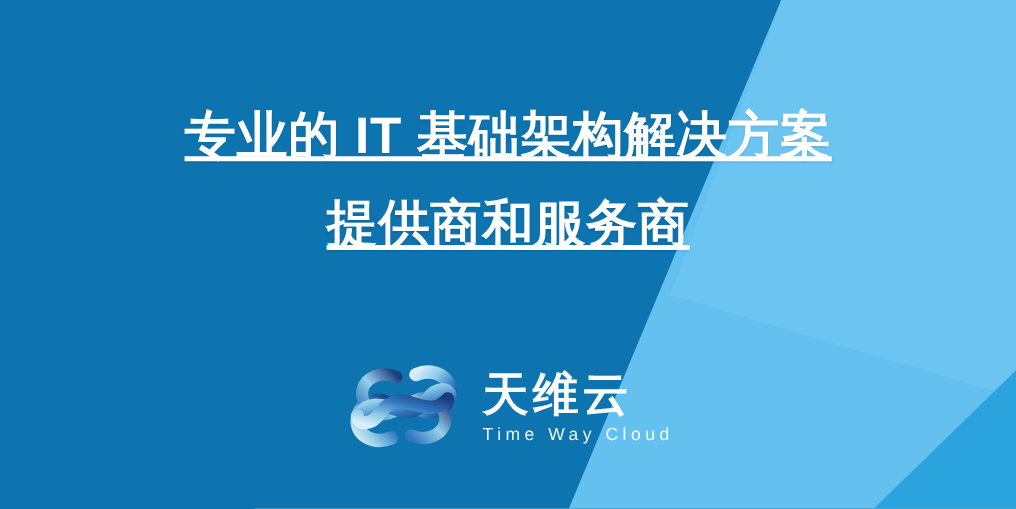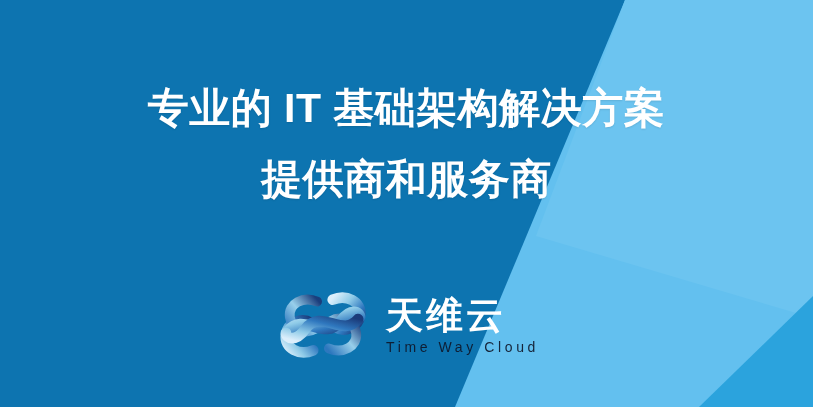--- a/index.html
+++ b/index.html
@@ -37,20 +37,21 @@
     color: #ffffff;
     font-size: 41px;
     font-weight: bold;
     line-height: 1.0;
     letter-spacing: 0.5px;
     text-shadow: 0 1px 2px rgba(0,0,0,0.10);
   }
   .headline-line {
     display: block;
     white-space: pre;
+    text-decoration: underline;
   }
   .headline-line.line2 {
     margin-top: 30px;
   }
   .logo-block {
     position: absolute;
     left: 0;
     right: 0;
     top: 286px;
     display: flex;
@@ -74,21 +75,21 @@
   }
   .logo-cn {
     color: #ffffff;
     font-size: 37px;
     font-weight: bold;
     line-height: 1.05;
     letter-spacing: 3px;
     white-space: pre;
   }
   .logo-en {
-    color: #0f172a;
+    color: #ffffff;
     font-size: 14px;
     font-weight: normal;
     letter-spacing: 3.6px;
     line-height: 1.2;
     margin-top: 3px;
     white-space: pre;
     opacity: 0.92;
   }
 </style>
 </head>

